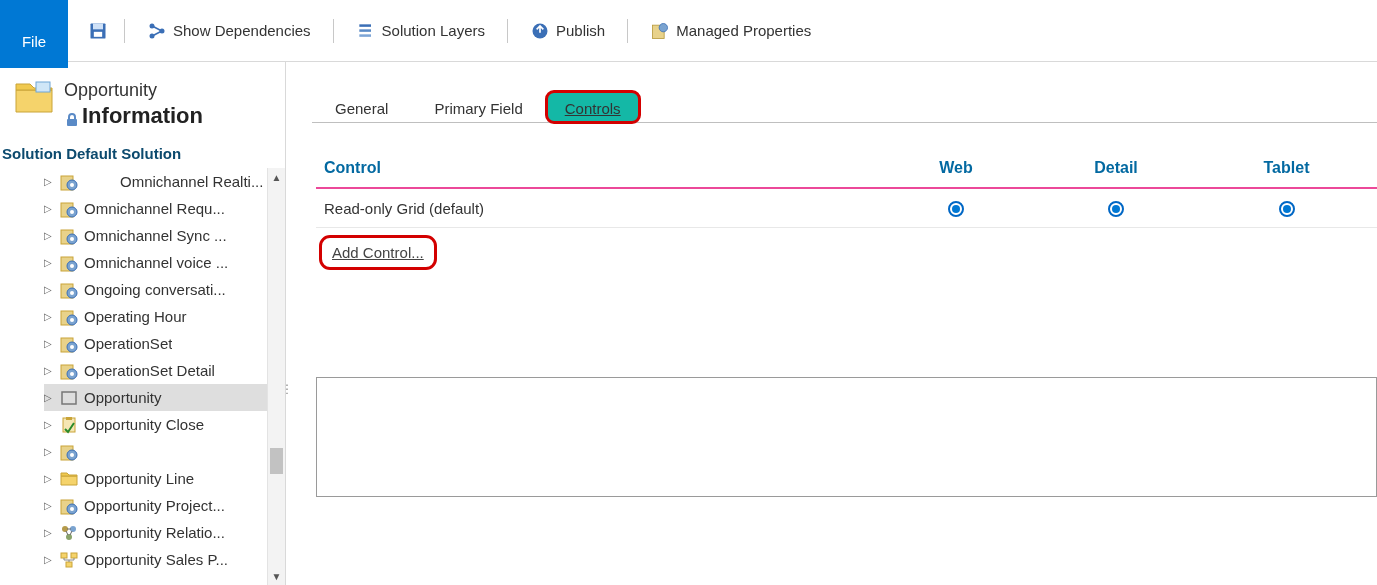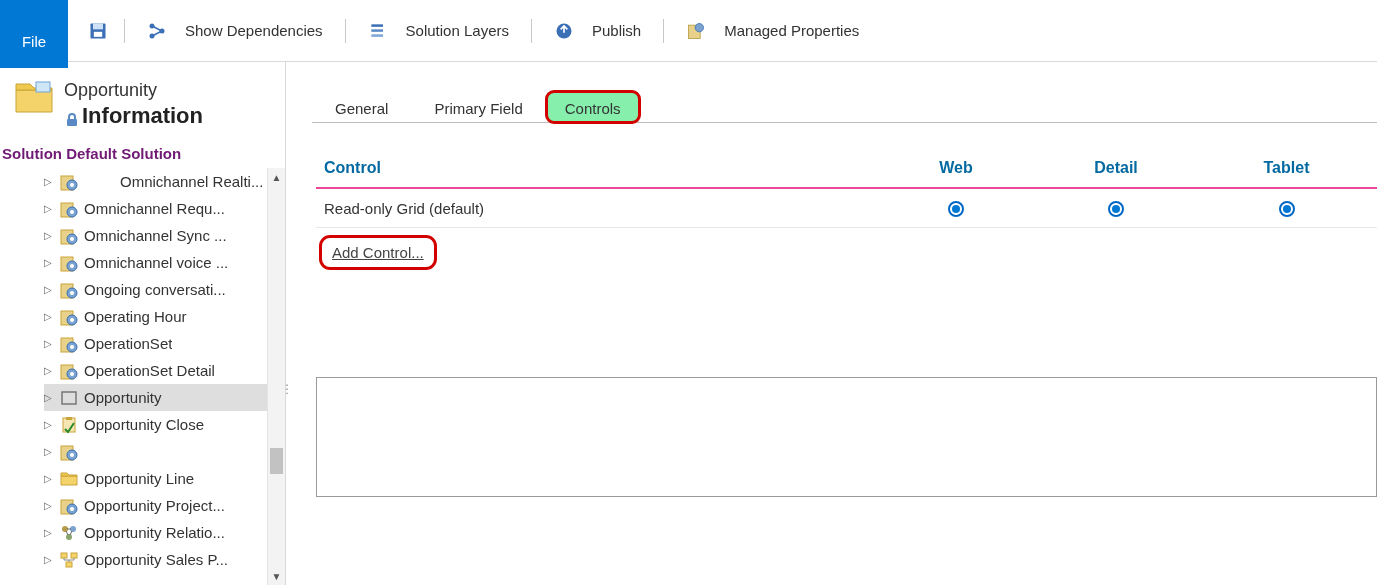--- a/index.html
+++ b/index.html
@@ -35,21 +35,21 @@
   }
   .ribbon-items {
     display: flex;
     align-items: center;
     gap: 12px;
     padding-left: 20px;
   }
   .ribbon-item {
     display: flex;
     align-items: center;
-    gap: 18px;
+    gap: 6px;
     font-size: 15px;
     color: #333;
     cursor: pointer;
     padding: 4px 6px;
   }
   .ribbon-sep {
     width: 1px;
     height: 24px;
     background: #c8c8c8;
     margin: 0 4px;
@@ -84,21 +84,21 @@
   .entity-titles .entity-sub {
     font-size: 22px; font-weight: 700; color: #222;
     display: flex; align-items: center; gap: 2px;
     margin-top: 2px;
   }
   .lock-icon { width: 16px; height: 16px; }
   .solution-label {
     font-weight: 700;
     font-size: 15px;
     padding: 10px 2px 6px 2px;
-    color: #701a75;
+    color: #0c4a6e;
   }
   .tree-wrap {
     flex: 1;
     overflow: hidden;
     position: relative;
     padding-left: 4px;
   }
   .tree-wrap::-webkit-scrollbar { width: 16px; }
   .scrollbar {
     position: absolute;
@@ -159,21 +159,22 @@
     font-size: 15px;
     color: #333;
     border: 1px solid transparent;
     border-bottom: none;
     cursor: pointer;
     position: relative;
     top: 1px;
   }
   .tab.active {
     border-color: #bfbfbf;
-    background: #86efac;
+    background: #14b8a6;
+    text-decoration: underline;
   }
   .tab.highlight {
     outline: 3px solid #d30000;
     border-radius: 8px;
     outline-offset: -2px;
     padding-left:18px; padding-right:18px;
   }
   .controls-table {
     margin-top: 26px;
     width: 100%;

